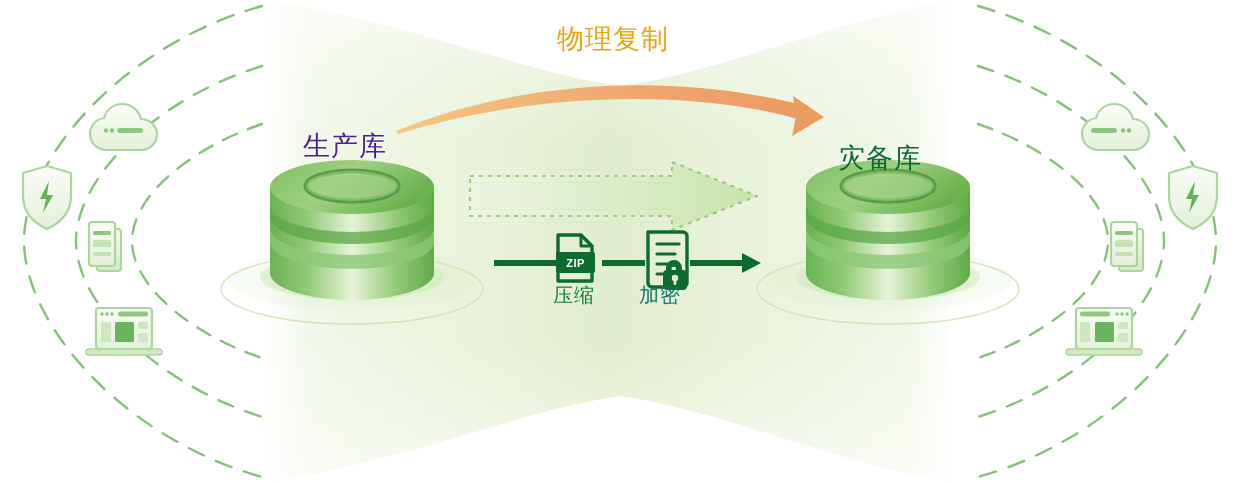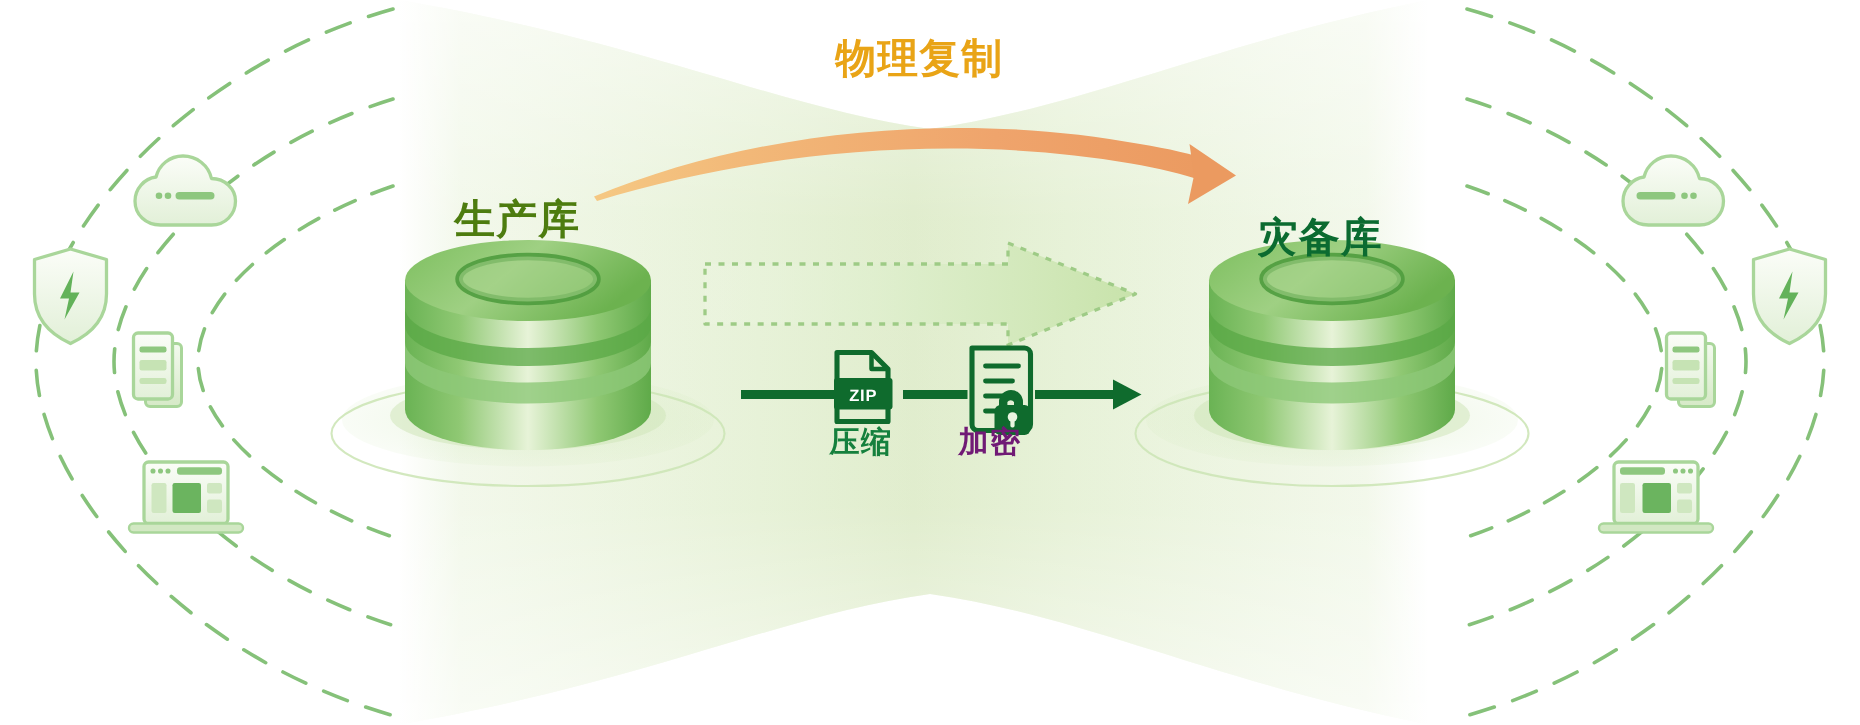--- a/index.html
+++ b/index.html
@@ -11,29 +11,29 @@
     width:1240px;
     height:483px;
     background:#ffffff;
     overflow:hidden;
   }
   .layer{position:absolute;left:0;top:0;width:1240px;height:483px;}
   svg.layer{display:block;}
 
   .label{
     position:absolute;
-    font-weight:bold;
+    font-weight:normal;
     white-space:nowrap;
     line-height:1;
     letter-spacing:1px;
   }
   .lbl-prod{
     left:303px; top:133px;
     font-size:27px;
-    color:#4d7c0f;
+    color:#4c1d95;
   }
   .lbl-dr{
     left:838px; top:145px;
     font-size:27px;
     color:#0b6b30;
   }
   .lbl-title{
     left:557px; top:26px;
     font-size:27px;
     color:#e9a416;
@@ -46,21 +46,21 @@
   }
   .lbl-zip{
     left:553px; top:285px;
     font-size:20px;
     color:#15803d;
     letter-spacing:1px;
   }
   .lbl-enc{
     left:639px; top:285px;
     font-size:20px;
-    color:#701a75;
+    color:#0f766e;
     letter-spacing:1px;
   }
   .zip-text{
     font-family:"Liberation Sans","DejaVu Sans",sans-serif;
     font-size:11px;
     font-weight:bold;
     fill:#ffffff;
     letter-spacing:0.5px;
   }
 </style>

